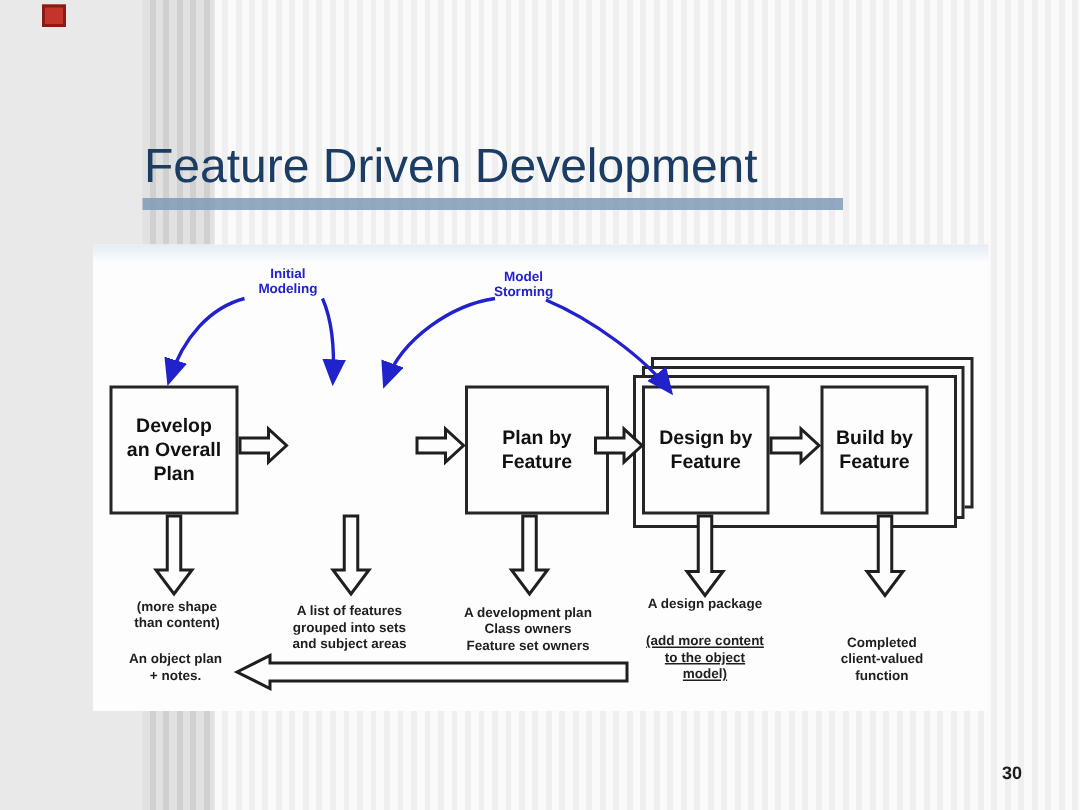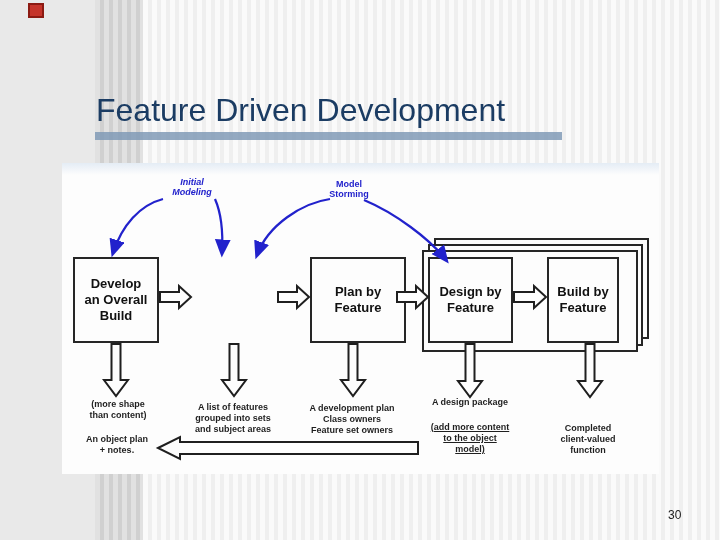--- a/index.html
+++ b/index.html
@@ -23,21 +23,21 @@
   .slide-title{
     position:absolute;left:96px;top:72px;width:600px;
     font-size:32px;font-weight:400;color:#1b3c63;letter-spacing:0px;
     white-space:nowrap;line-height:1.1;
   }
   .title-underline{
     position:absolute;left:95px;top:132px;width:467px;height:8px;
     background:rgba(125,151,180,0.82);
   }
   .page-number{
-    position:absolute;left:668px;top:508px;font-size:12px;color:#1c1c1c;
+    position:absolute;left:668px;top:508px;font-size:12px;color:#1c1c1c;font-weight:bold;
   }
   .panel{
     position:absolute;left:62px;top:163px;width:597px;height:311px;
     background:#fdfdfd;
   }
   .panel-top-tint{
     position:absolute;left:0;top:0;width:597px;height:12px;
     background:linear-gradient(#e4ecf5,#fdfdfd);
   }
   .stack-rect{
@@ -58,21 +58,21 @@
   .pbox2{left:130px;width:85px;}
   .pbox3{left:248px;width:96px;}
   .pbox4{left:366px;width:85px;}
   .pbox5{left:485px;width:72px;}
   .arrow-layer{position:absolute;left:0;top:0;width:597px;height:311px;}
   .flow-label{
     position:absolute;transform:translate(-50%,-50%);
     font-size:9px;font-weight:bold;color:#2222cc;text-align:center;
     line-height:10px;white-space:pre-line;
   }
-  .flow-label-im{left:130px;top:24px;font-style:italic;}
+  .flow-label-im{left:130px;top:24px;}
   .flow-label-ms{left:287px;top:26px;}
   .caption{
     position:absolute;transform:translateX(-50%);
     font-size:9px;font-weight:bold;color:#1f1f1f;text-align:center;
     line-height:11px;white-space:pre-line;
   }
   .cap1a{left:56px;top:236px;}
   .cap1b{left:55px;top:271px;}
   .cap2{left:171px;top:239px;}
   .cap3{left:290px;top:240px;}
@@ -94,21 +94,21 @@
 
 <div class="panel">
   <div class="panel-top-tint"></div>
 
   <div class="stack-rect stack-back"></div>
   <div class="stack-rect stack-mid"></div>
   <div class="stack-rect stack-front"></div>
 
   <div class="pbox pbox1">Develop
 an Overall
-Build</div>
+Plan</div>
   <div class="pbox pbox3">Plan by
 Feature</div>
   <div class="pbox pbox4">Design by
 Feature</div>
   <div class="pbox pbox5">Build by
 Feature</div>
 
   <svg class="arrow-layer" viewBox="0 0 597 311" xmlns="http://www.w3.org/2000/svg">
     <defs>
       <marker id="bluehead" markerWidth="9" markerHeight="9" refX="6" refY="3.5" orient="auto">

